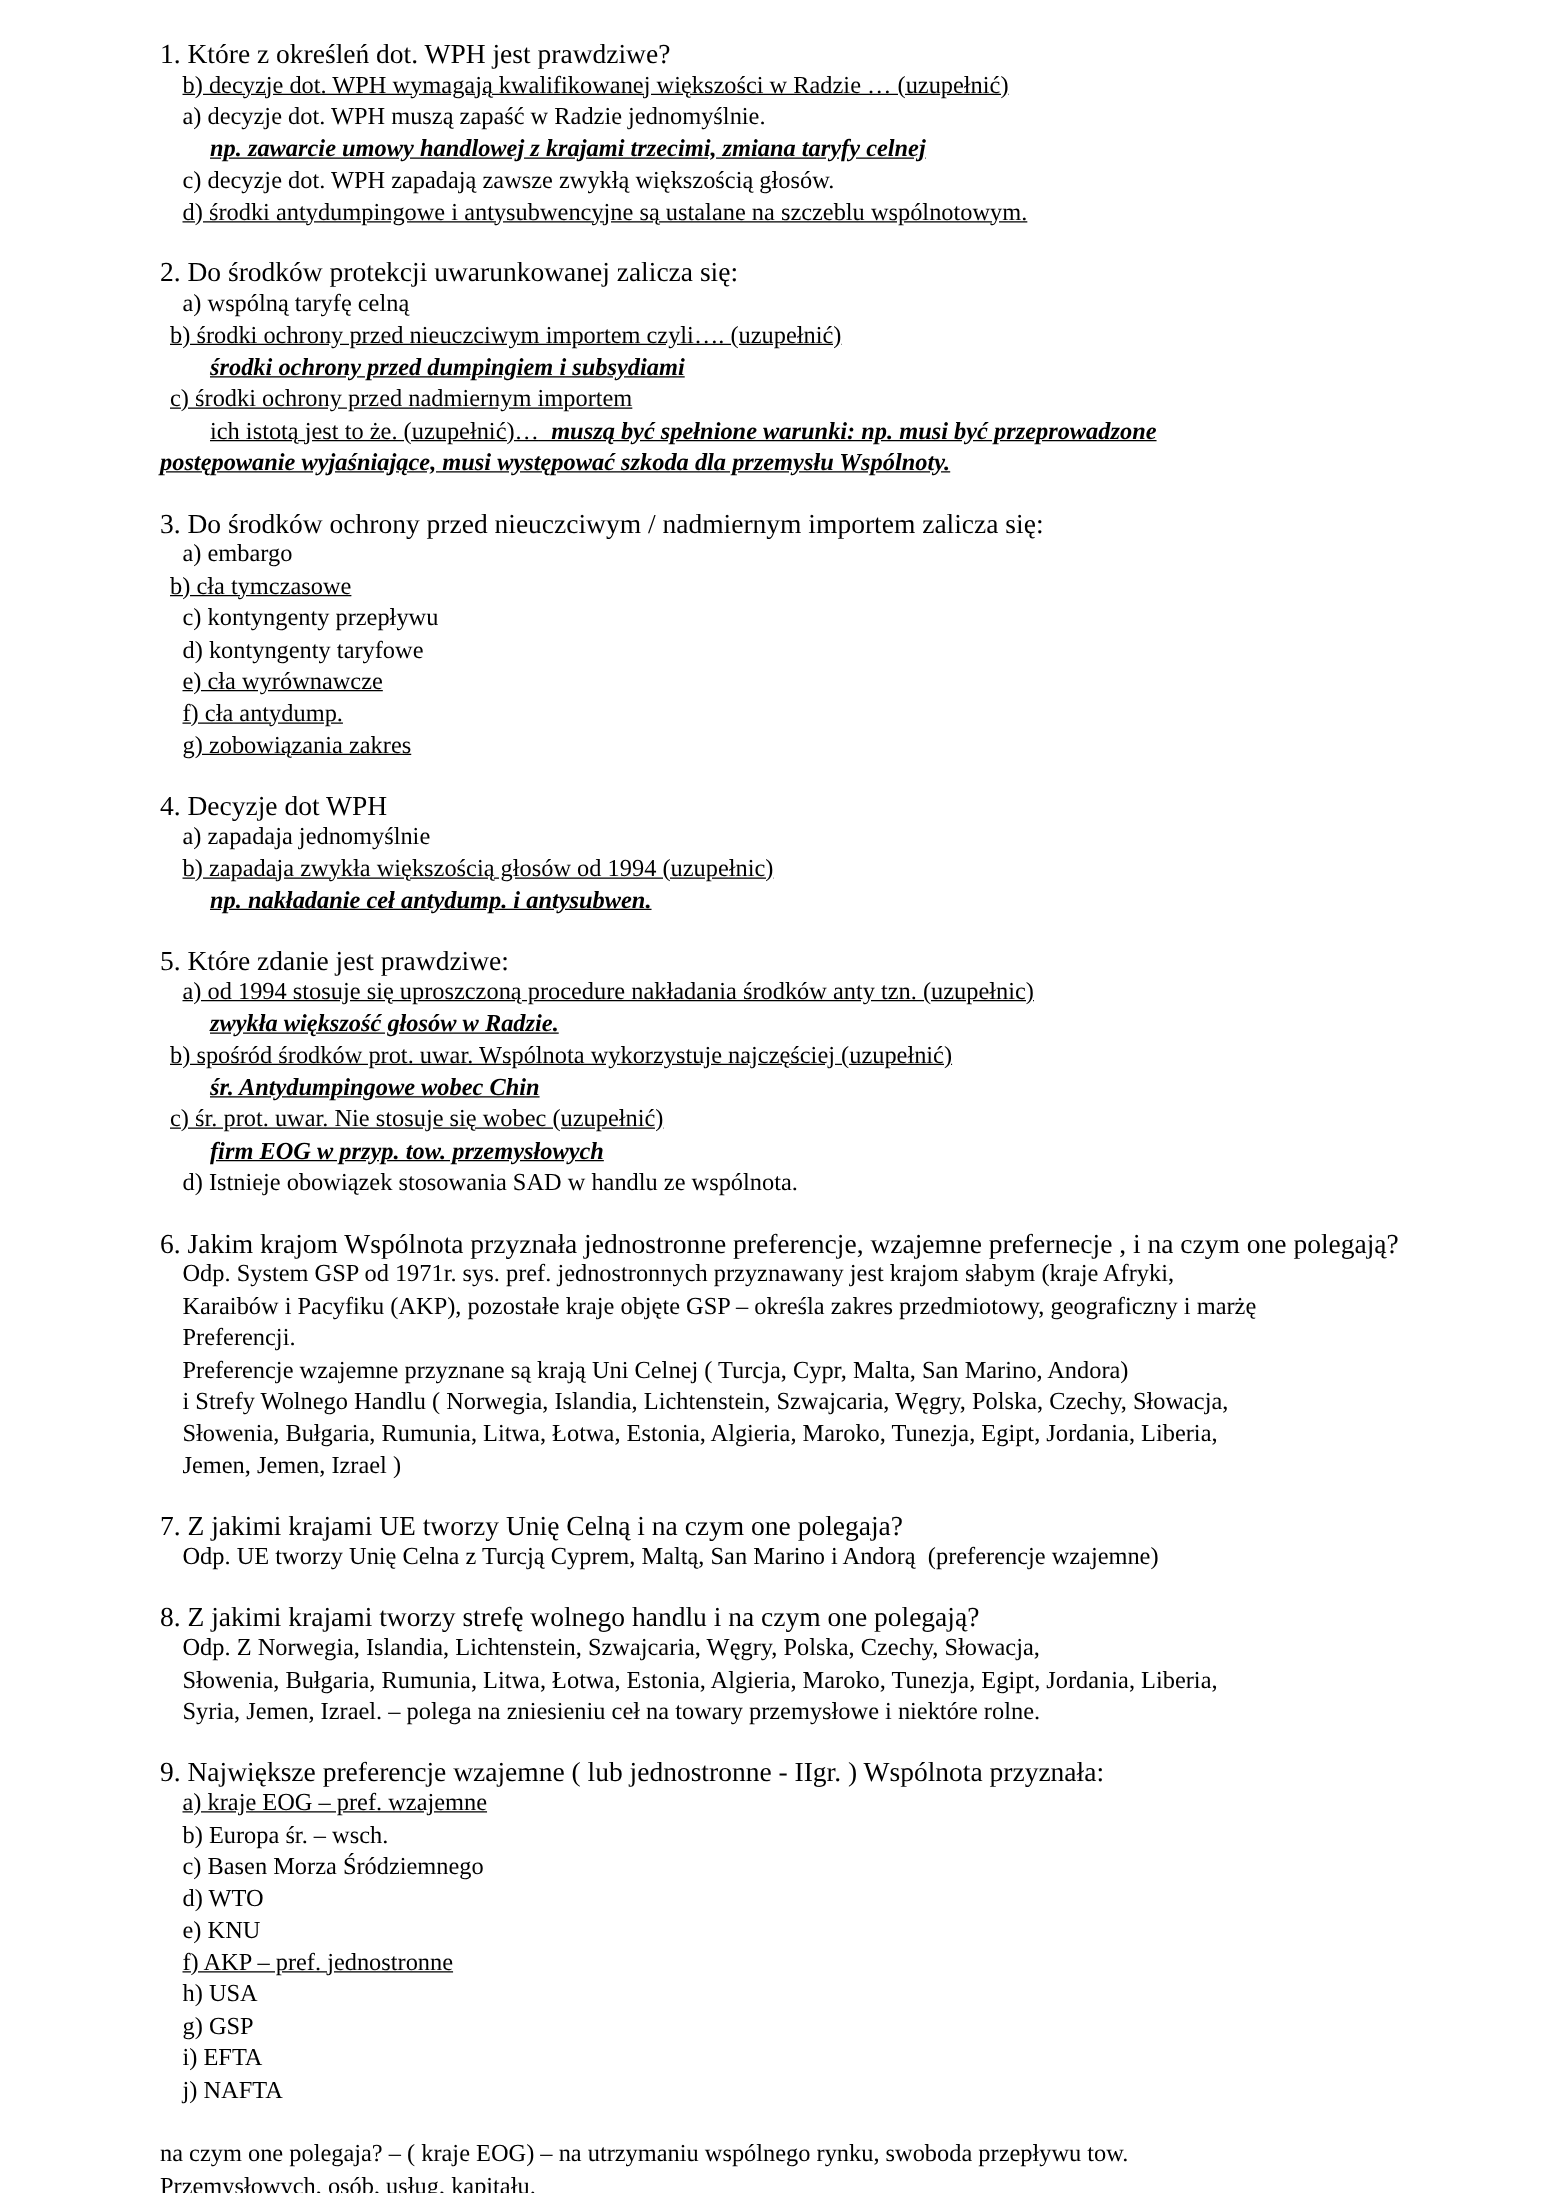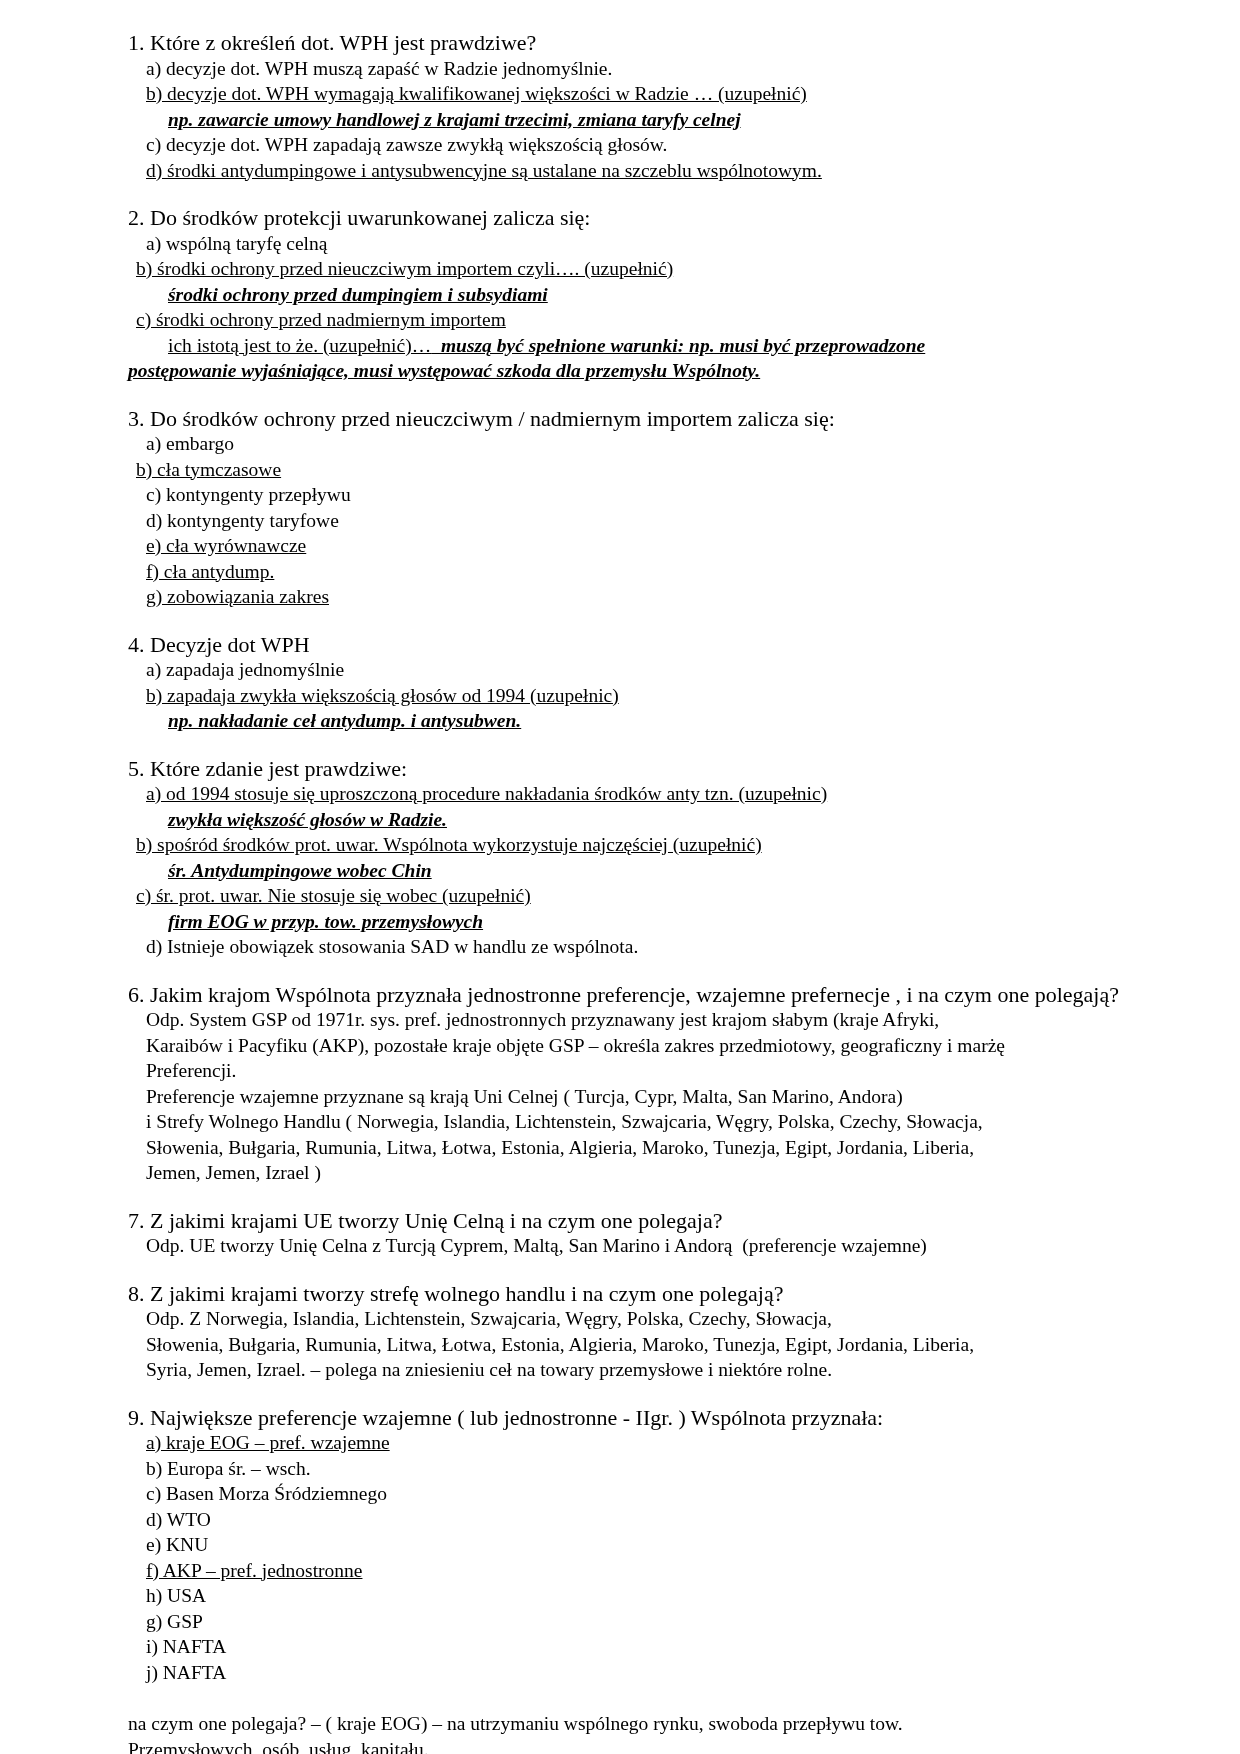--- a/index.html
+++ b/index.html
@@ -45,22 +45,22 @@
     line-height: 26px;
   }
 </style>
 </head>
 <body>
 
 <div class="page">
   <div id="questions-root">
       <div class="q-block">
         <div class="q-head ind0"><span>1.</span> <span>Które z określeń dot. WPH jest prawdziwe?</span></div>
+        <div class="line ind1"><span class="u">b) decyzje dot. WPH wymagają kwalifikowanej większości w Radzie … (uzupełnić)</span></div>
         <div class="line ind1"><span class="">a) decyzje dot. WPH muszą zapaść w Radzie jednomyślnie.</span></div>
-        <div class="line ind1"><span class="u">b) decyzje dot. WPH wymagają kwalifikowanej większości w Radzie … (uzupełnić)</span></div>
         <div class="line ind3"><span class="bi u">np. zawarcie umowy handlowej z krajami trzecimi, zmiana taryfy celnej</span></div>
         <div class="line ind1"><span class="">c) decyzje dot. WPH zapadają zawsze zwykłą większością głosów.</span></div>
         <div class="line ind1"><span class="u">d) środki antydumpingowe i antysubwencyjne są ustalane na szczeblu wspólnotowym.</span></div>
       </div>
       <div class="q-block">
         <div class="q-head ind0"><span>2.</span> <span>Do środków protekcji uwarunkowanej zalicza się:</span></div>
         <div class="line ind1"><span class="">a) wspólną taryfę celną</span></div>
         <div class="line ind2"><span class="u">b) środki ochrony przed nieuczciwym importem czyli…. (uzupełnić)</span></div>
         <div class="line ind3"><span class="bi u">środki ochrony przed dumpingiem i subsydiami</span></div>
         <div class="line ind2"><span class="u">c) środki ochrony przed nadmiernym importem</span></div>
@@ -116,21 +116,21 @@
       <div class="q-block">
         <div class="q-head ind0"><span>9.</span> <span>Największe preferencje wzajemne ( lub jednostronne - IIgr. ) Wspólnota przyznała:</span></div>
         <div class="line ind1"><span class="u">a) kraje EOG – pref. wzajemne</span></div>
         <div class="line ind1"><span class="">b) Europa śr. – wsch.</span></div>
         <div class="line ind1"><span class="">c) Basen Morza Śródziemnego</span></div>
         <div class="line ind1"><span class="">d) WTO</span></div>
         <div class="line ind1"><span class="">e) KNU</span></div>
         <div class="line ind1"><span class="u">f) AKP – pref. jednostronne</span></div>
         <div class="line ind1"><span class="">h) USA</span></div>
         <div class="line ind1"><span class="">g) GSP</span></div>
-        <div class="line ind1"><span class="">i) NAFTA</span></div>
+        <div class="line ind1"><span class="">i) EFTA</span></div>
         <div class="line ind1"><span class="">j) NAFTA</span></div>
       </div>
     </div>
   <div id="closing-root" class="tail">
       <div class="line ind0">na czym one polegaja? – ( kraje EOG) – na utrzymaniu wspólnego rynku, swoboda przepływu tow.</div>
       <div class="line ind0">Przemysłowych, osób, usług, kapitału.</div>
     </div>
 </div>
 
 </body></html>

